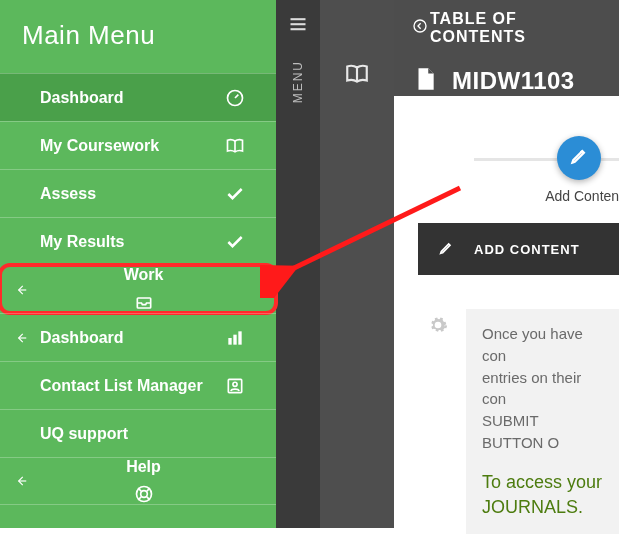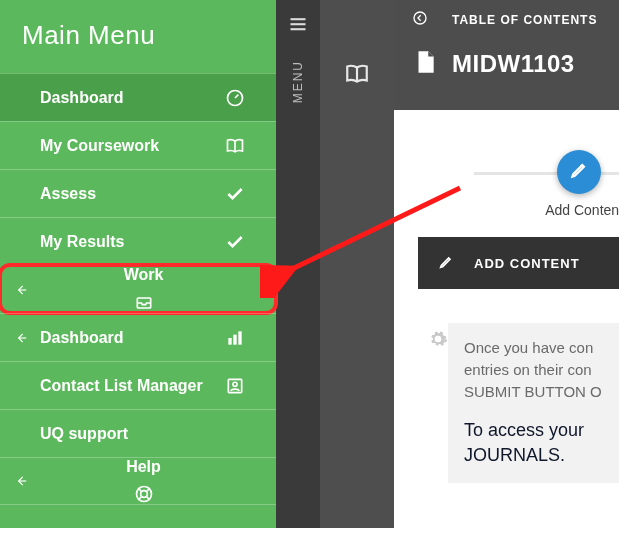--- a/index.html
+++ b/index.html
@@ -42,46 +42,46 @@
   .rail2 { width: 74px; background: #4e4e4e; display: flex; flex-direction: column; align-items: center; }
   .rail2 .slot { height: 72px; display: flex; align-items: center; justify-content: center; width: 100%; }
   .rail2 .slot.light { color: #eee; }
 
   
   .content { flex: 1; background: #fff; display: flex; flex-direction: column; }
   .content-header {
     background: #4d4d4d; color: #fff; height: 110px; display: flex; flex-direction: column;
     padding: 10px 18px 0 18px;
   }
-  .toc-link { display: flex; align-items: center; gap: 24px; font-size: 12px; letter-spacing: 1px; font-weight: 600; cursor: pointer; color:#fff; }
+  .toc-link { display: flex; align-items: center; gap: 2px; font-size: 16px; letter-spacing: 1px; font-weight: 600; cursor: pointer; color:#fff; }
   .doc-title-row { display: flex; align-items: center; gap: 14px; margin-top: 20px; }
   .doc-title { font-size: 24px; font-weight: 700; letter-spacing: 0.5px; }
 
   .content-body { padding: 28px 0 0 30px; position: relative; flex:1; }
   .progress-line { height: 3px; background: #e5e5e5; margin: 34px 0 0 50px; position: relative; }
   .add-circle {
     position: absolute; top: -22px; right: 18px; width: 44px; height: 44px; border-radius: 50%;
     background: #2b8dd6; display: flex; align-items: center; justify-content: center;
     box-shadow: 0 2px 6px rgba(0,0,0,.3); cursor: pointer;
   }
   .add-caption { position: absolute; right: -4px; top: 30px; font-size: 14px; color: #444; }
 
   .add-content-bar {
     margin-top: 62px; margin-left: -6px; height: 52px; background: #333; color: #fff;
     display: flex; align-items: center; gap: 20px; padding: 0 20px;
     font-size: 13px; font-weight: 700; letter-spacing: 1px; cursor: pointer;
   }
 
-  .note-block { display: flex; margin-top: 34px; margin-left: 4px; align-items: flex-start; }
+  .note-block { display: flex; gap: 18px; margin-top: 34px; margin-left: 4px; align-items: flex-start; }
   .note-gear { color: #bdbdbd; margin-top: 6px; }
   .note-text {
     background: #f2f2f2; color: #6a6a6a; padding: 14px 16px; flex:1;
     font-size: 15px; line-height: 1.45;
   }
-  .note-text .line2 { font-size: 18px; color: #0f172a; margin-top: 16px; line-height: 1.4;}
+  .note-text .line2 { font-size: 18px; color: #4d7c0f; margin-top: 16px; line-height: 1.4;}
 
   
   .arrow-svg { position: absolute; left: 260px; top: 178px; pointer-events: none; }
 
   
   svg.ico { width: 20px; height: 20px; }
   svg.ico-lg { width: 26px; height: 26px; }
 </style>
 </head>
 <body>

